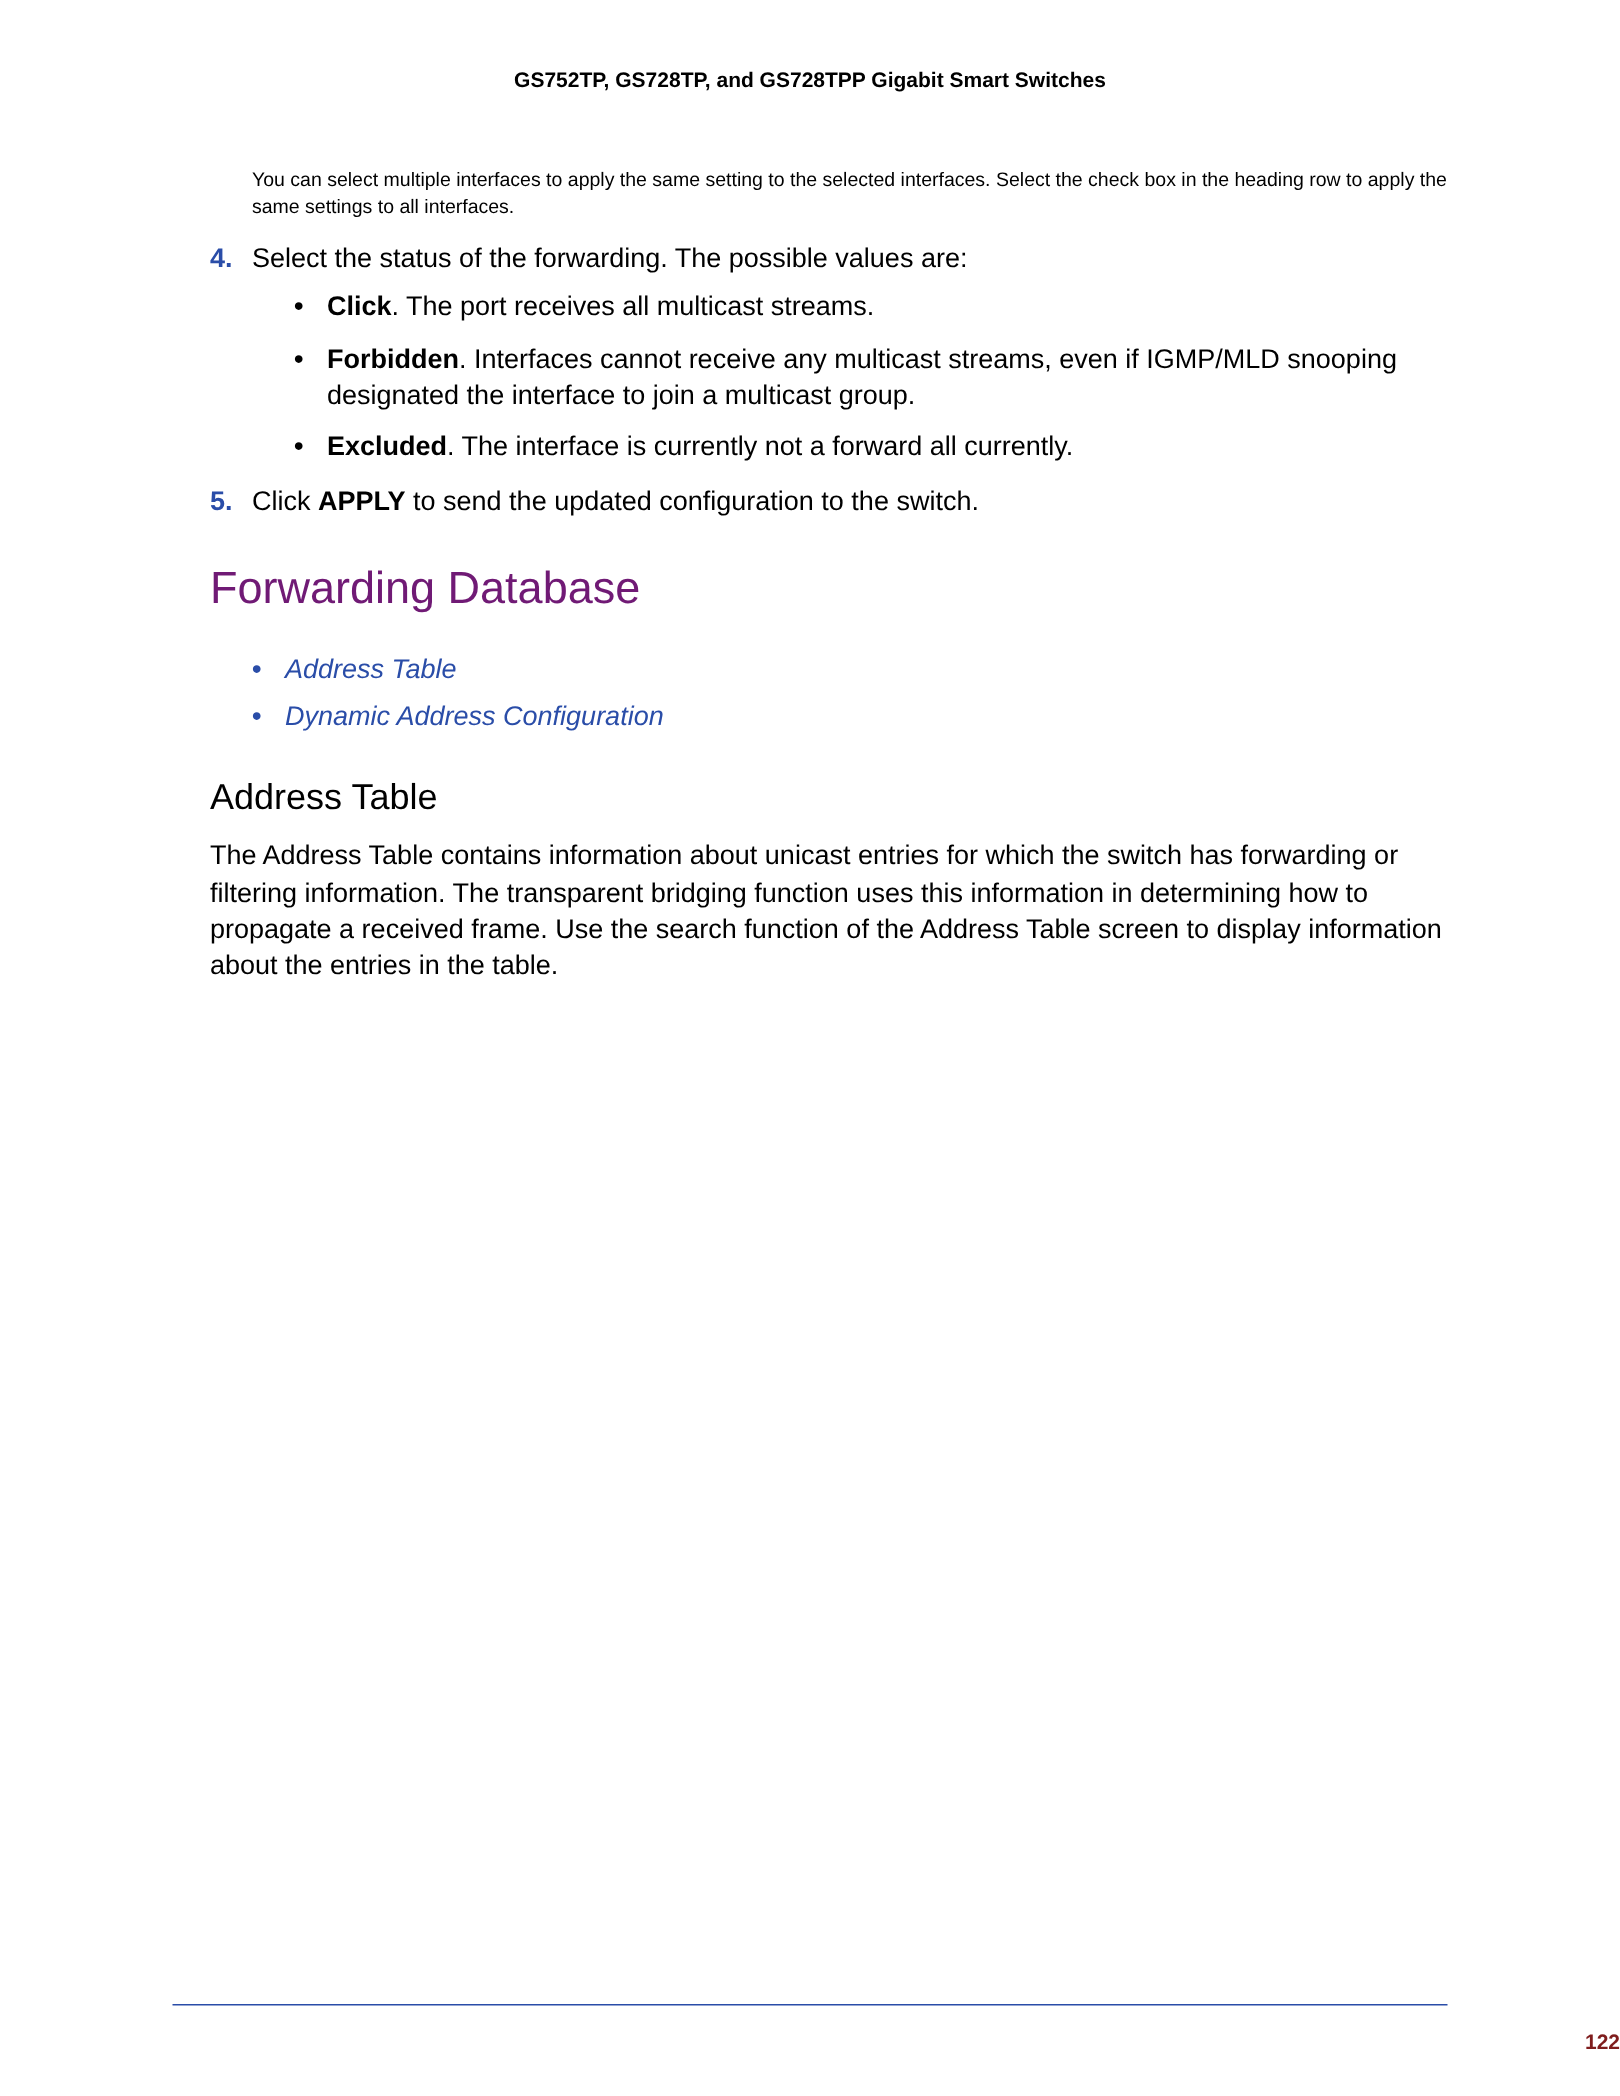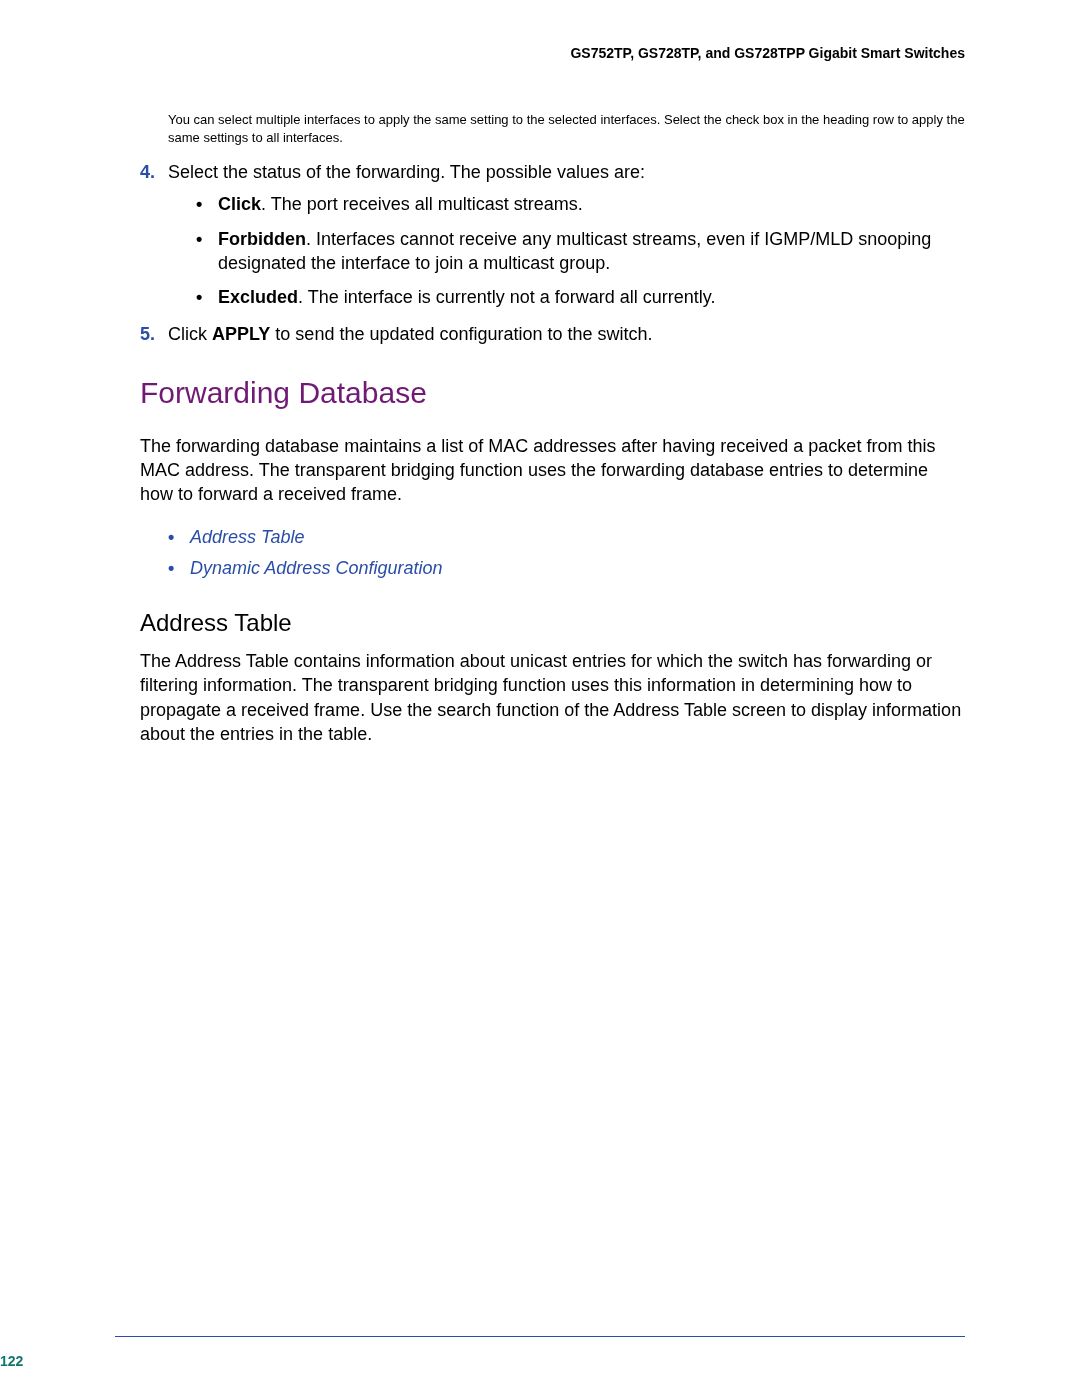--- a/index.html
+++ b/index.html
@@ -14,21 +14,21 @@
       width: 1080px;
       height: 1397px;
       position: relative;
     }
     .page {
       padding: 40px 115px 40px 115px;
       height: 100%;
       position: relative;
     }
     .header {
-      text-align: right;
+      text-align: center;
       font-size: 14px;
       font-weight: bold;
       margin-bottom: 50px;
       margin-top: 5px;
     }
     .content {
       padding-left: 25px;
     }
     .para {
       font-size: 13px;
@@ -117,24 +117,24 @@
       bottom: 60px;
       left: 115px;
       right: 115px;
       border-top: 1px solid #2a4da8;
     }
     .page-number {
       position: absolute;
       bottom: 28px;
       left: 0;
       right: 0;
-      text-align: left;
+      text-align: right;
       font-size: 14px;
       font-weight: bold;
-      color: #0f766e;
+      color: #7f1d1d;
     }
   </style>
 </head>
 <body>
 
 <div class="page">
 
   <div class="header">GS752TP, GS728TP, and GS728TPP Gigabit Smart Switches</div>
 
   <div class="content">
@@ -169,21 +169,20 @@
 
     <div class="numbered-item">
       <span class="num-marker">5.</span>
       <span class="num-content">
         <span>Click </span><span class="bold">APPLY</span><span> to send the updated configuration to the switch.</span>
       </span>
     </div>
 
     <h2 class="section-heading">Forwarding Database</h2>
 
-    <p class="body-text">The forwarding database maintains a list of MAC addresses after having received a packet from this MAC address. The transparent bridging function uses the forwarding database entries to determine how to forward a received frame.</p>
 
 
     <div class="link-list">
       <div class="link-item">
         <span class="link-marker">•</span>
         <span class="link-text">Address Table</span>
       </div>
       <div class="link-item">
         <span class="link-marker">•</span>
         <span class="link-text">Dynamic Address Configuration</span>

